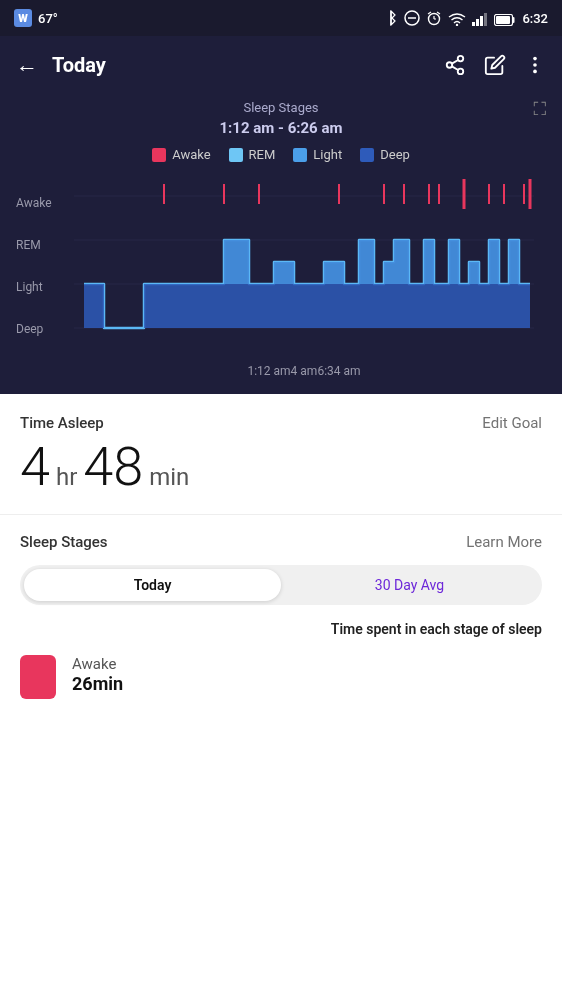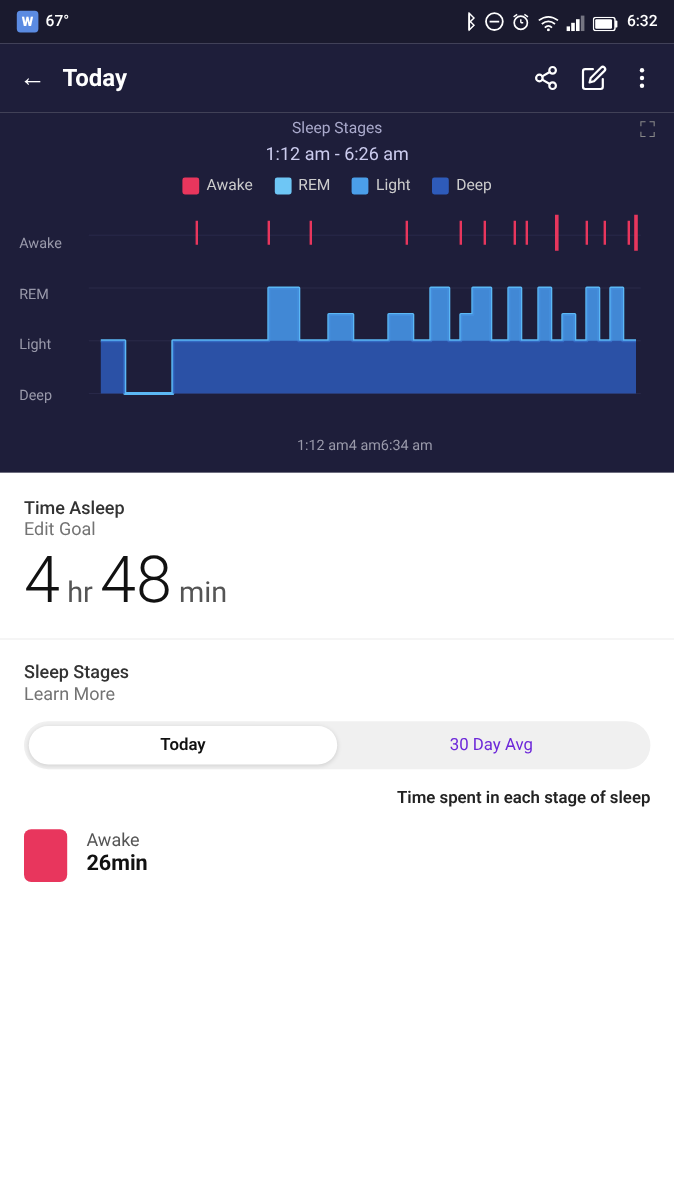--- a/index.html
+++ b/index.html
@@ -49,21 +49,21 @@
     .nav-icons { display: flex; gap: 18px; align-items: center; }
 
     
     .chart-section {
       background: #1e1e3a;
       padding: 0 0 16px 0;
     }
     .chart-time {
       color: #ccccee;
       font-size: 15px;
-      font-weight: 400;
+      font-weight: 700;
       text-align: center;
       margin-bottom: 10px;
     }
     .legend {
       display: flex;
       justify-content: center;
       gap: 18px;
       margin-bottom: 12px;
       flex-wrap: wrap;
     }
@@ -98,21 +98,21 @@
     }
 
     
     .content-section {
       background: #fff;
       padding: 20px 20px 0 20px;
     }
     .row-between {
       display: flex;
       justify-content: space-between;
-      flex-direction: column;
+      align-items: center;
     }
     .section-label {
       font-size: 15px;
       color: #333;
       font-weight: 500;
     }
     .link-text {
       font-size: 15px;
       color: #737373;
       cursor: pointer;

